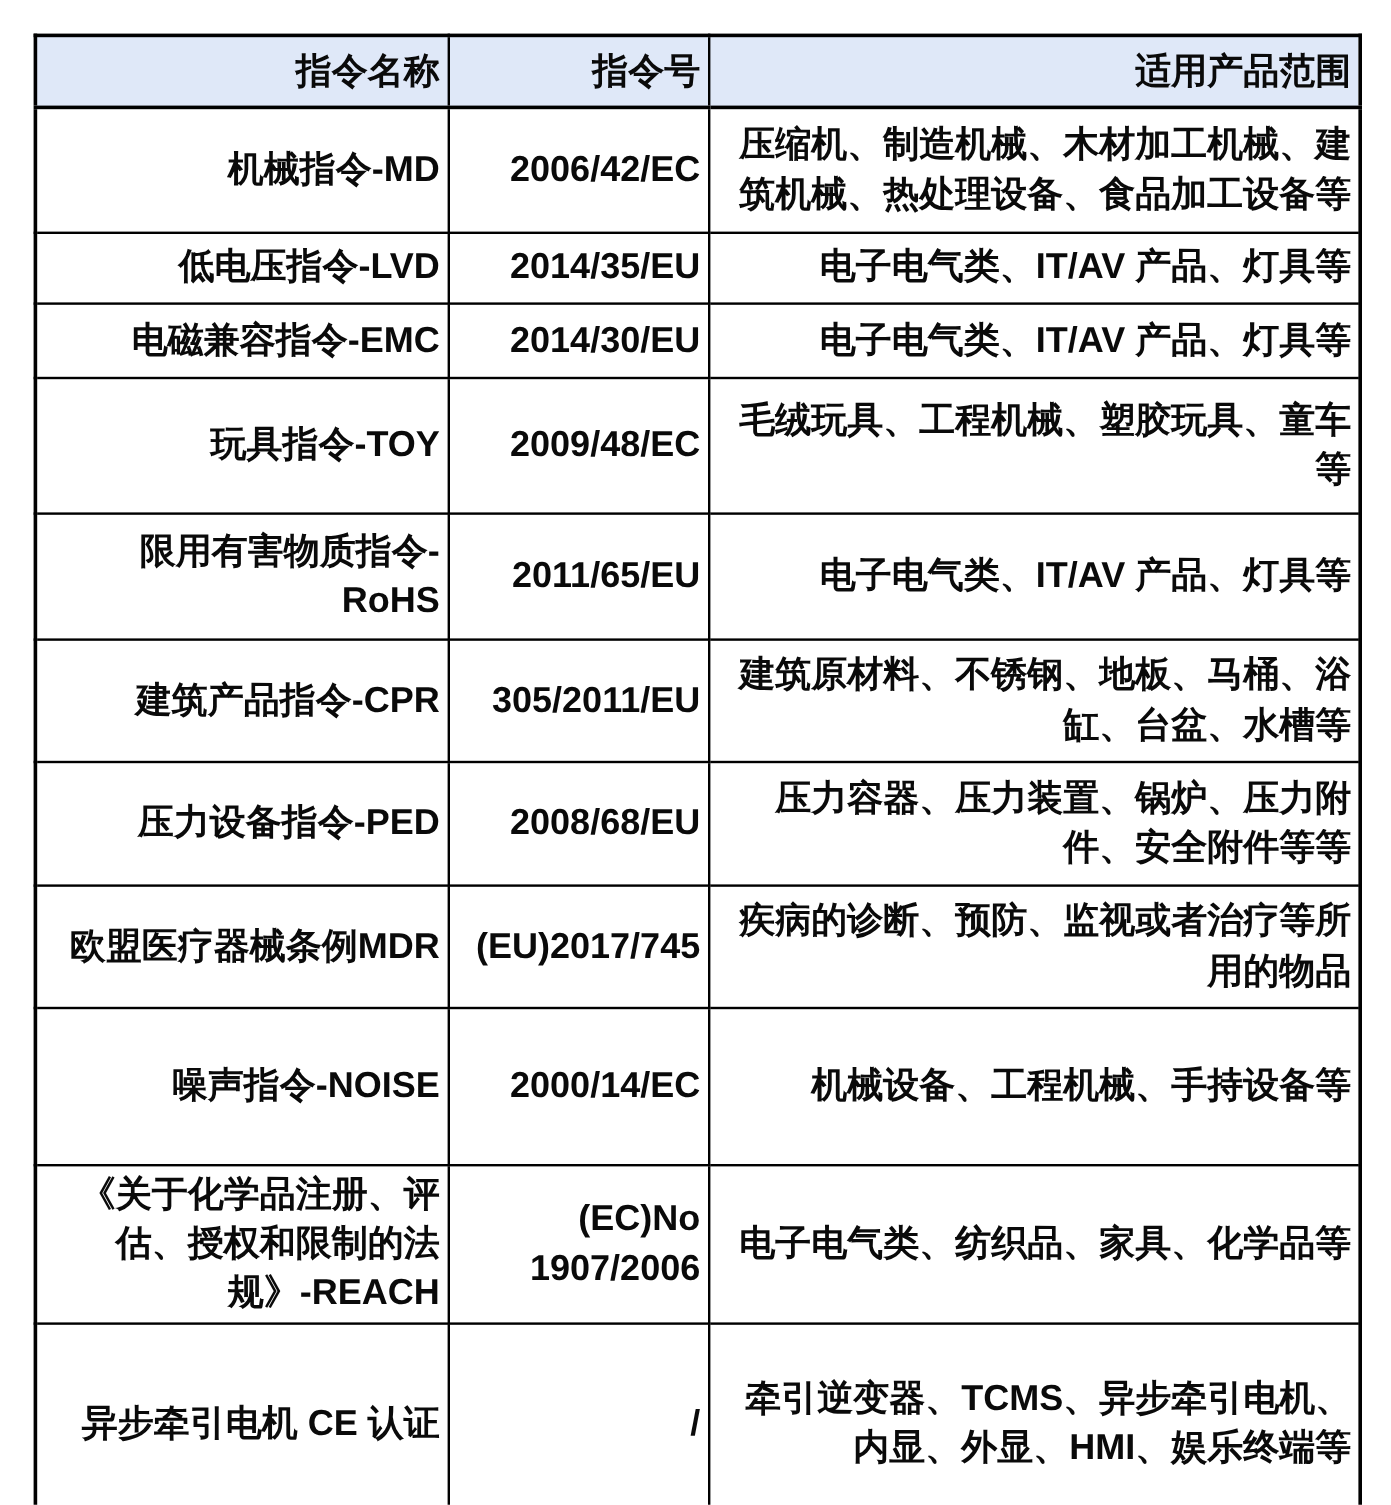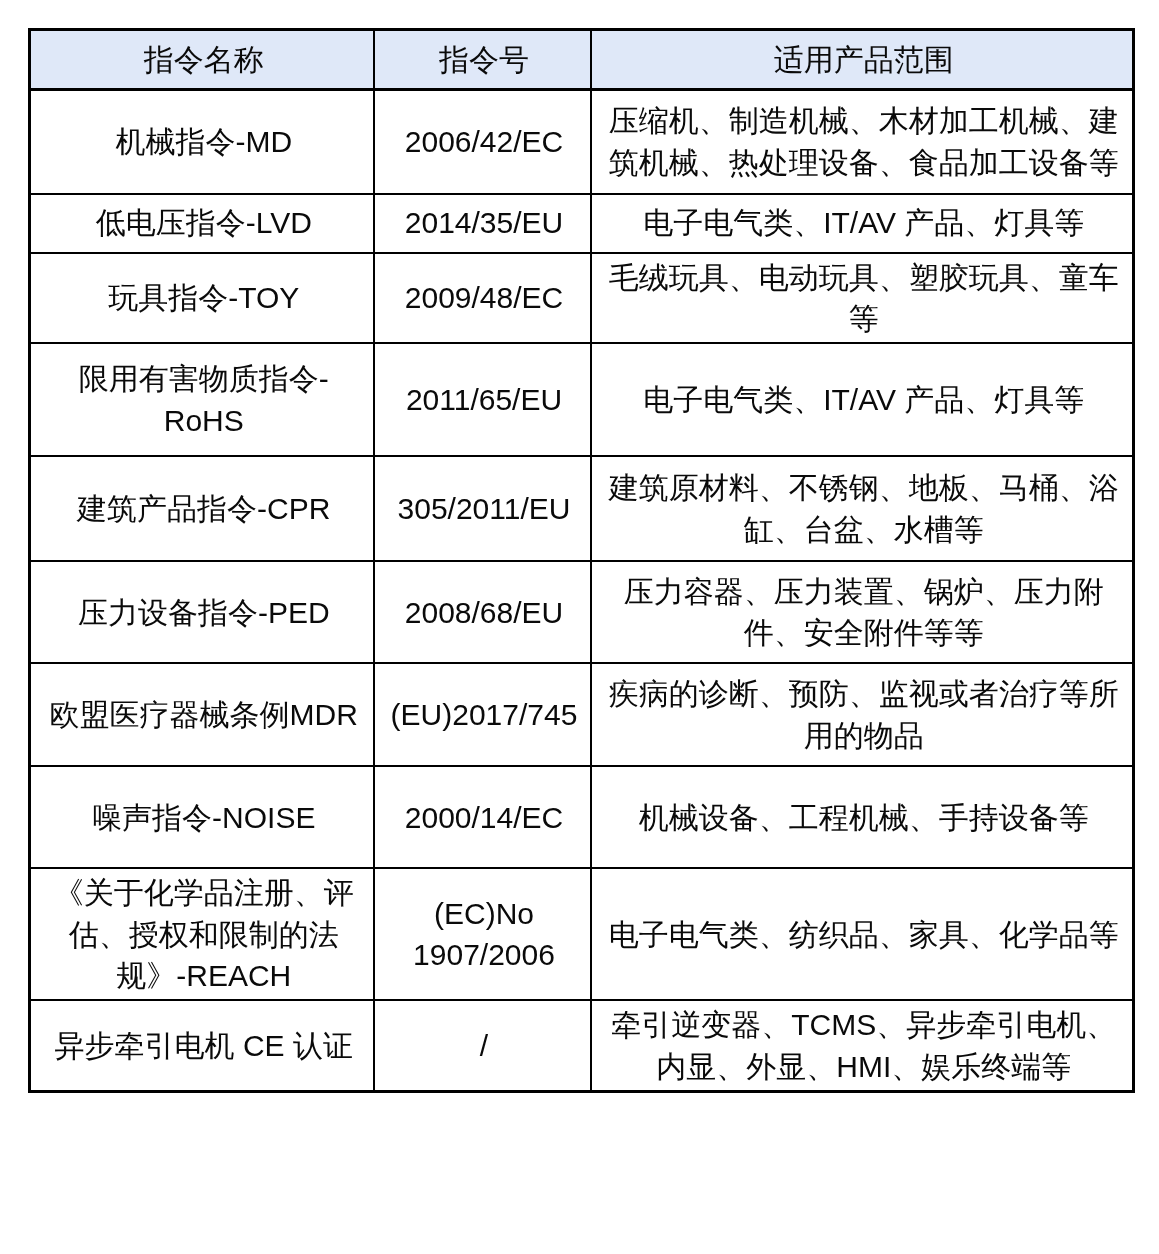--- a/index.html
+++ b/index.html
@@ -19,22 +19,22 @@
     border: 3px solid var(--border-color);
     font-size: 30px;
     line-height: 1.38;
   }
   col.c-name   { width: 344px; }
   col.c-number { width: 217px; }
   col.c-scope  { width: 543px; }
   th, td {
     border: 2px solid var(--border-color);
     vertical-align: middle;
-    text-align: center;
-    font-weight: normal;
+    text-align: right;
+    font-weight: bold;
     padding: 3px 6px 3px 10px;
     overflow: hidden;
   }
   thead th {
     background: var(--header-bg);
     border-bottom-width: 3px;
   }
   thead tr            { height: 60px;  }
   tbody tr:nth-child(1)  { height: 104px; }
   tbody tr:nth-child(2)  { height: 59px; margin-top: 48px;  }
@@ -70,23 +70,28 @@
       <td>机械指令-MD</td>
       <td>2006/42/EC</td>
       <td>压缩机、制造机械、木材加工机械、建筑机械、热处理设备、食品加工设备等</td>
     </tr>
     <tr>
       <td>低电压指令-LVD</td>
       <td>2014/35/EU</td>
       <td>电子电气类、IT/AV 产品、灯具等</td>
     </tr>
     <tr>
+      <td>电磁兼容指令-EMC</td>
+      <td>2014/30/EU</td>
+      <td>电子电气类、IT/AV 产品、灯具等</td>
+    </tr>
+    <tr>
       <td>玩具指令-TOY</td>
       <td>2009/48/EC</td>
-      <td>毛绒玩具、电动玩具、塑胶玩具、童车等</td>
+      <td>毛绒玩具、工程机械、塑胶玩具、童车等</td>
     </tr>
     <tr>
       <td>限用有害物质指令-RoHS</td>
       <td>2011/65/EU</td>
       <td>电子电气类、IT/AV 产品、灯具等</td>
     </tr>
     <tr>
       <td>建筑产品指令-CPR</td>
       <td>305/2011/EU</td>
       <td>建筑原材料、不锈钢、地板、马桶、浴缸、台盆、水槽等</td>

